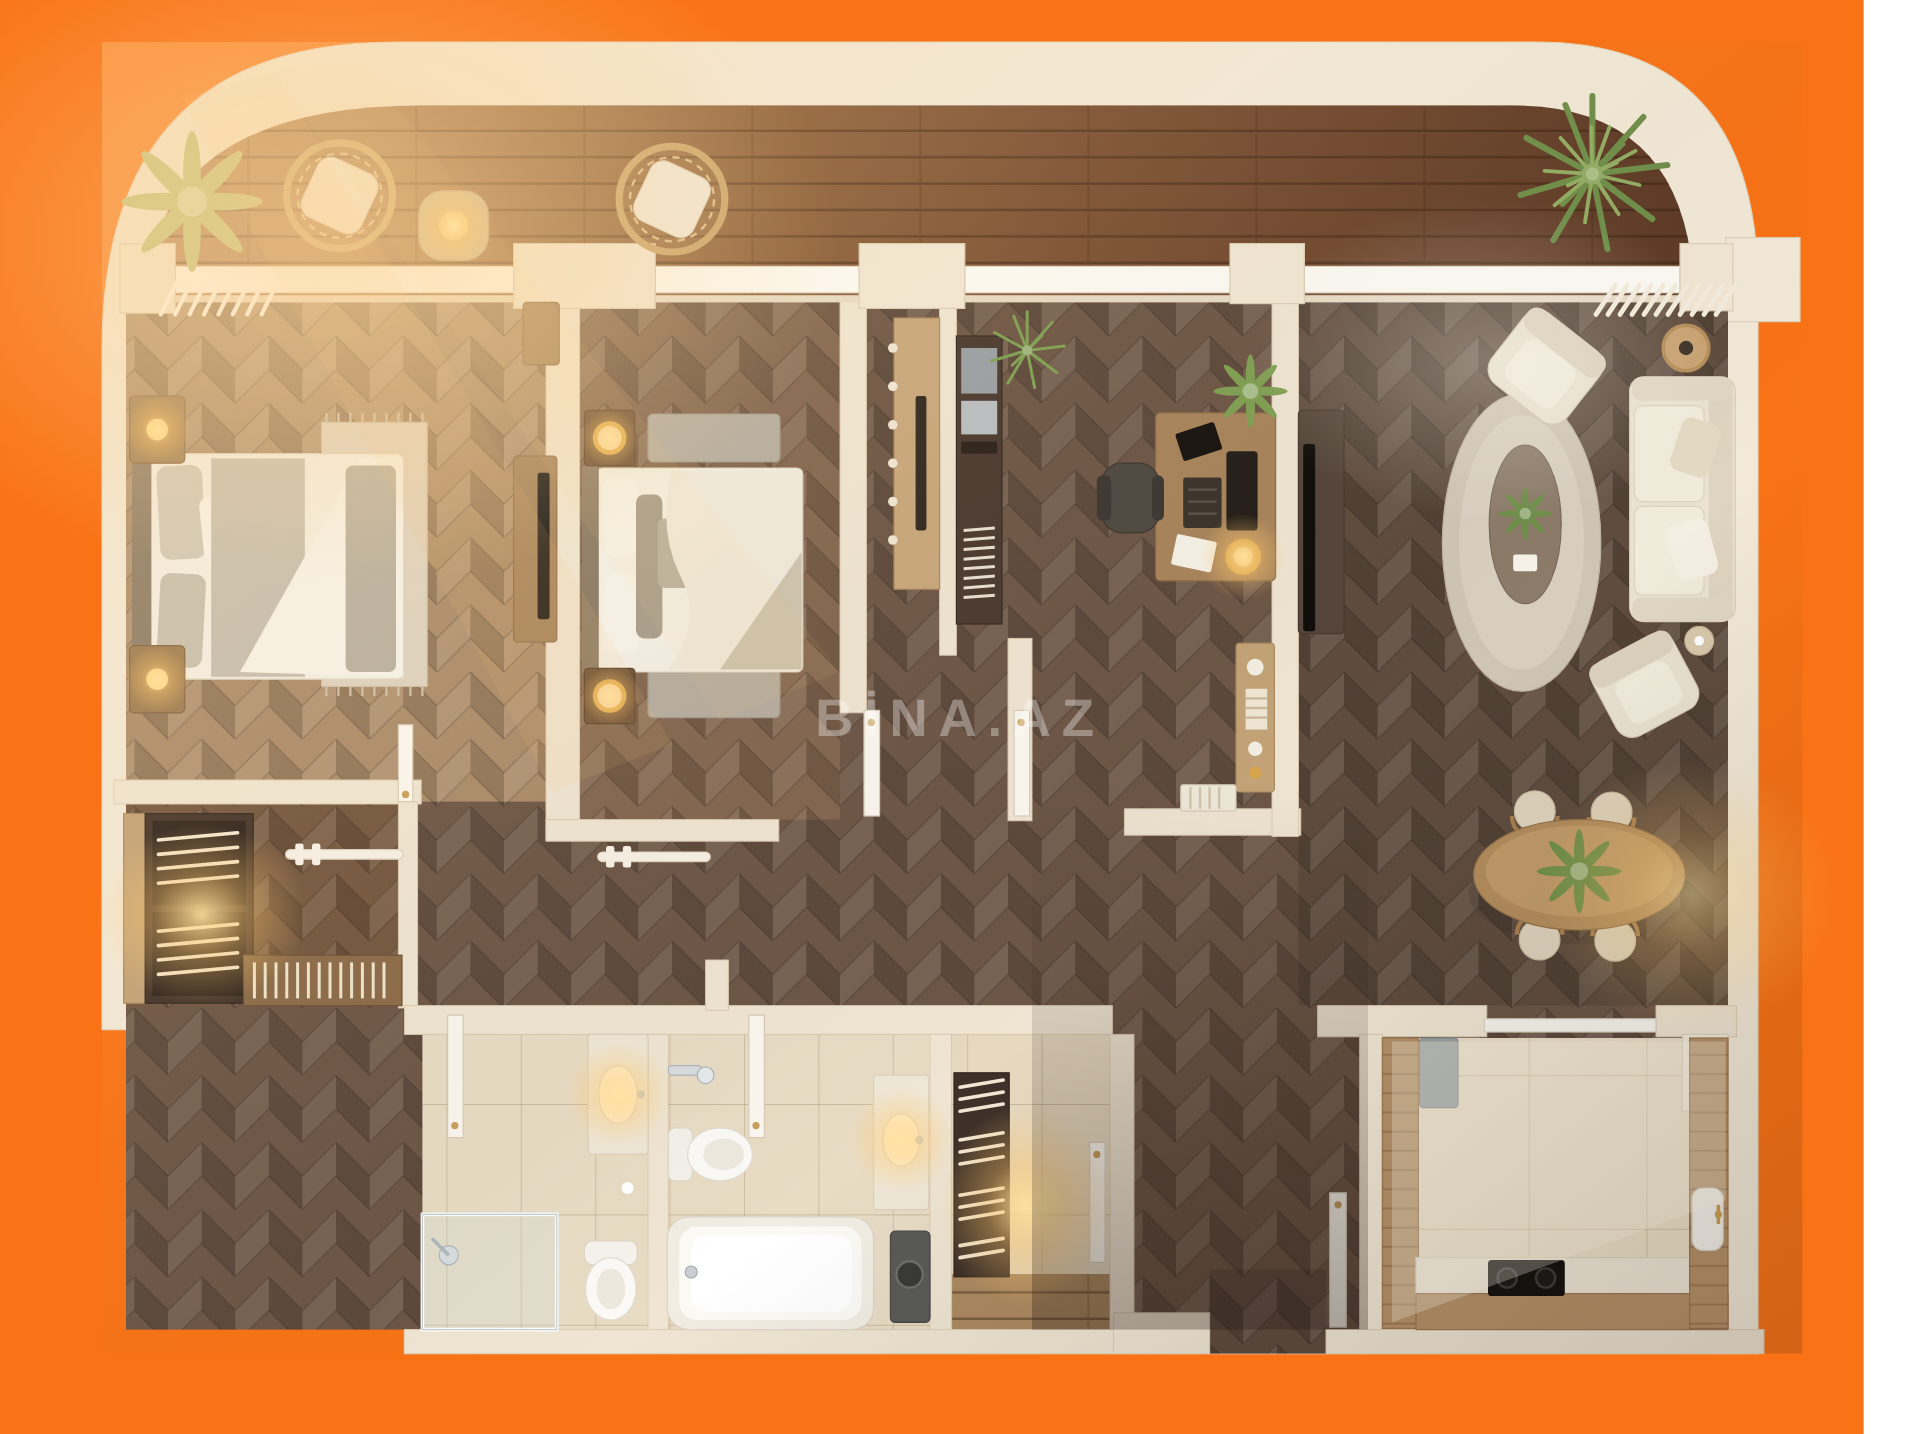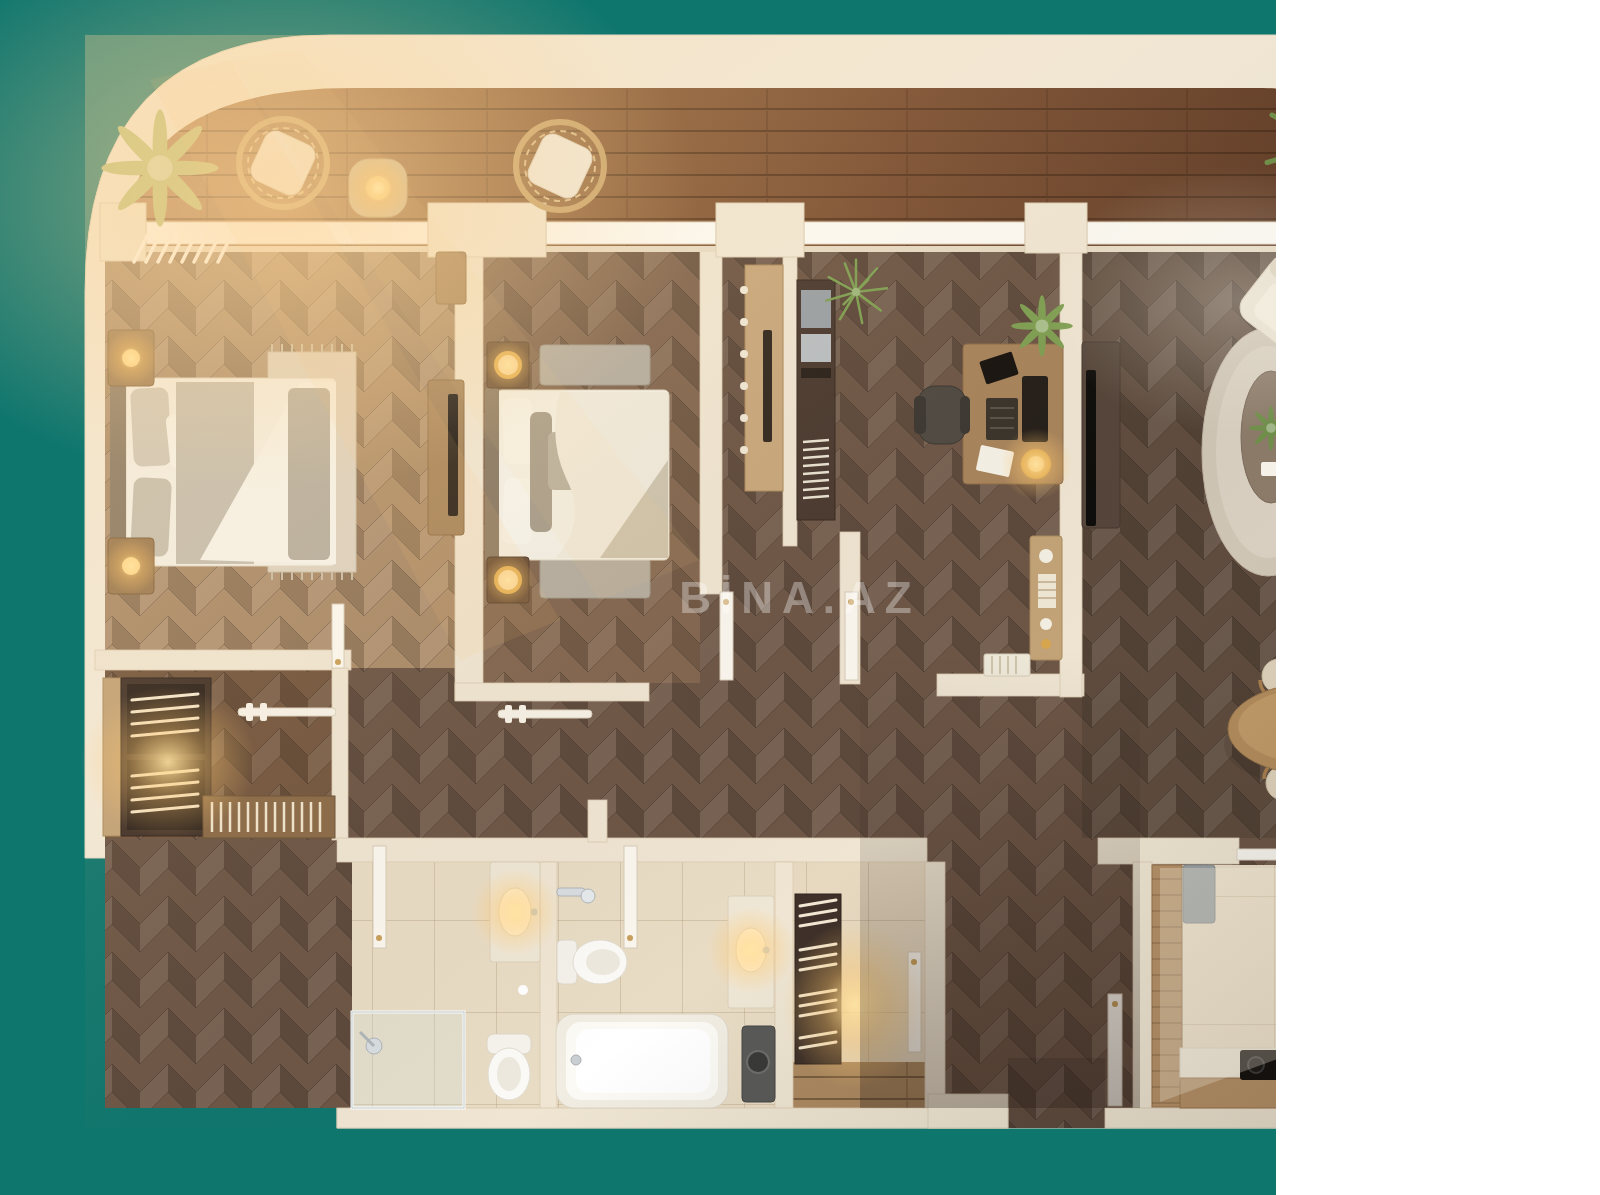--- a/index.html
+++ b/index.html
@@ -1,16 +1,16 @@
 <!DOCTYPE html>
 <html><head>
 <meta charset="utf-8">
 <style>
   html,body{margin:0;padding:0;background:#ffffff;}
-  .stage{width:1276px;height:1195px;position:relative;background:#0f766e;overflow:hidden;
+  .stage{width:1553px;height:1195px;position:relative;background:#f97316;overflow:hidden;
          font-family:"Liberation Sans",sans-serif;}
   svg{display:block}
   .wm{font-family:"Liberation Sans",sans-serif;font-weight:bold;font-size:44px;
       letter-spacing:9px;fill:rgba(255,255,255,0.34);}
 </style>
 </head>
 <body>
 
 <div class="stage">
 <svg width="1600" height="1195" viewBox="0 0 1600 1195">

